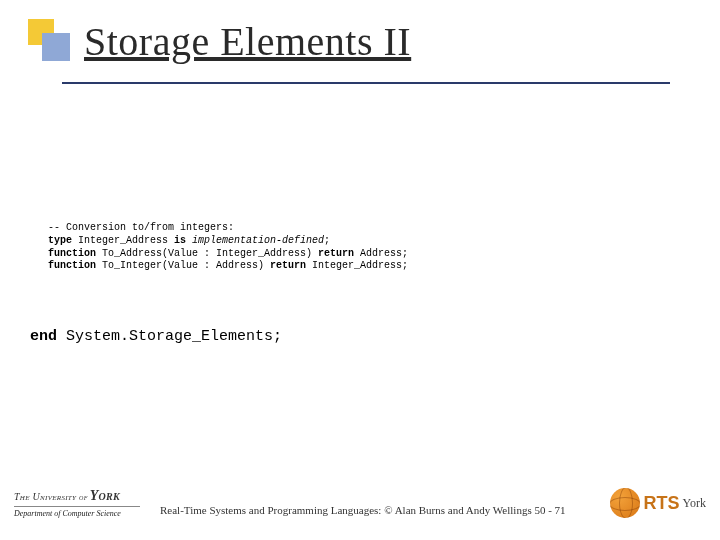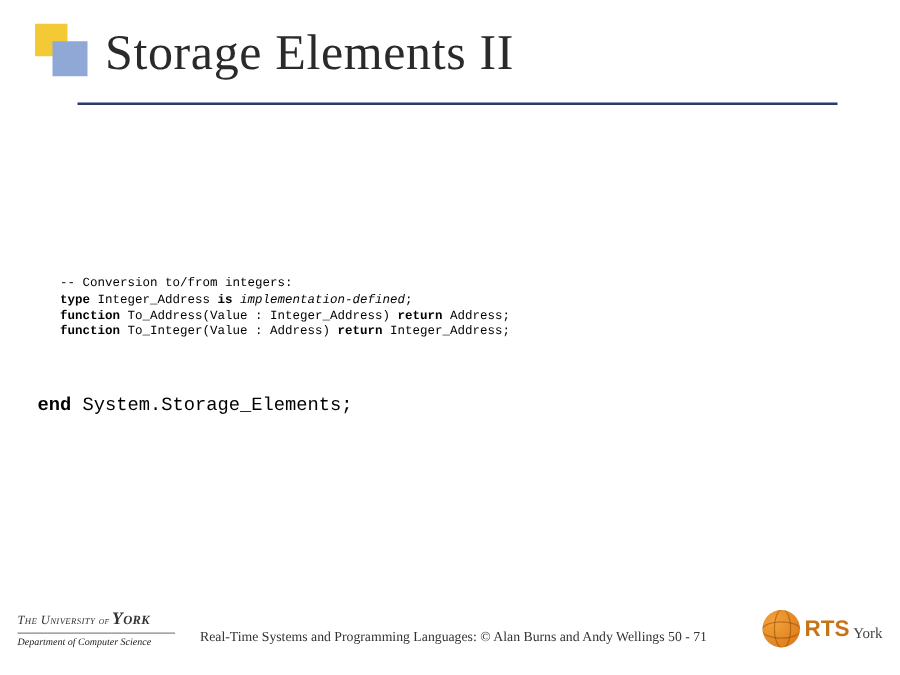--- a/index.html
+++ b/index.html
@@ -44,20 +44,21 @@
     width: 28px;
     height: 28px;
     background: #8fa8d6;
   }
   .title-text {
     font-family: "Comic Sans MS", "Segoe Script", cursive;
     font-size: 40px;
     color: #2a2a2a;
     margin-left: 10px;
     letter-spacing: 0.5px;
+    text-decoration: underline;
   }
   .title-underline {
     position: absolute;
     top: 82px;
     left: 62px;
     width: 608px;
     height: 2px;
     background: #2a3a6a;
   }
   .code-block {
@@ -67,21 +68,21 @@
     font-family: "Courier New", monospace;
     font-size: 10px;
     line-height: 1.28;
     white-space: pre;
     color: #000;
   }
   .kw { font-weight: bold; }
   .it { font-style: italic; }
   .end-line {
     position: absolute;
-    top: 316px;
+    top: 328px;
     left: 30px;
     font-family: "Courier New", monospace;
     font-size: 15px;
     color: #000;
   }
   .footer {
     position: absolute;
     bottom: 14px;
     left: 0;
     width: 100%;
@@ -156,21 +157,21 @@
   .globe::after {
     width: 12px; height: 30px; border-radius: 50%;
     top: -1px; left: 9px;
   }
   .rts-text {
     font-family: Arial, sans-serif;
     font-weight: bold;
     font-size: 18px;
     color: #c77318;
     display: flex;
-    align-items: flex-end;
+    align-items: center;
   }
   .rts-york {
     font-family: "Brush Script MT", cursive;
     font-size: 12px;
     color: #444;
     margin-left: 3px;
     font-weight: normal;
   }
 </style>
 </head>

